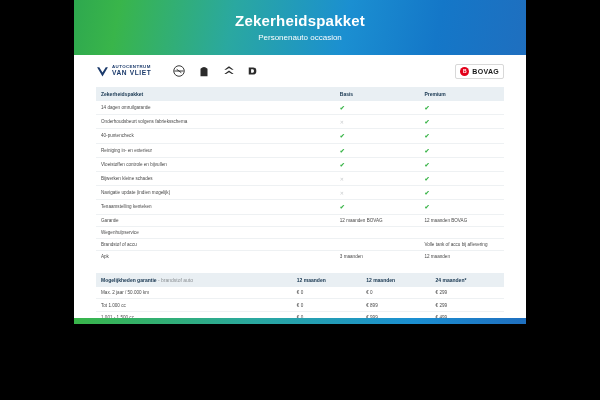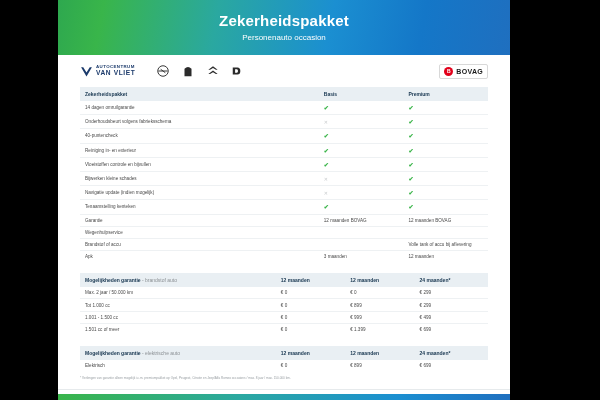--- a/index.html
+++ b/index.html
@@ -8,24 +8,24 @@
     background: #000;
   }
   body {
     width: 600px;
     height: 400px;
     overflow: hidden;
     font-family: "Liberation Sans", sans-serif;
   }
   .page {
     position: absolute;
-    left: 58px;
+    left: 74px;
     top: 0;
     width: 452px;
-    height: 400px;
+    height: 324px;
     background: #ffffff;
     overflow: hidden;
   }
   
   .header {
     position: relative;
     height: 55px;
     background: linear-gradient(100deg, #2ea84f 0%, #39b54a 10%, #2aa8a0 35%, #1b8fd1 60%, #1477c8 80%, #1f6fbf 100%);
     color: #ffffff;
     display: flex;

